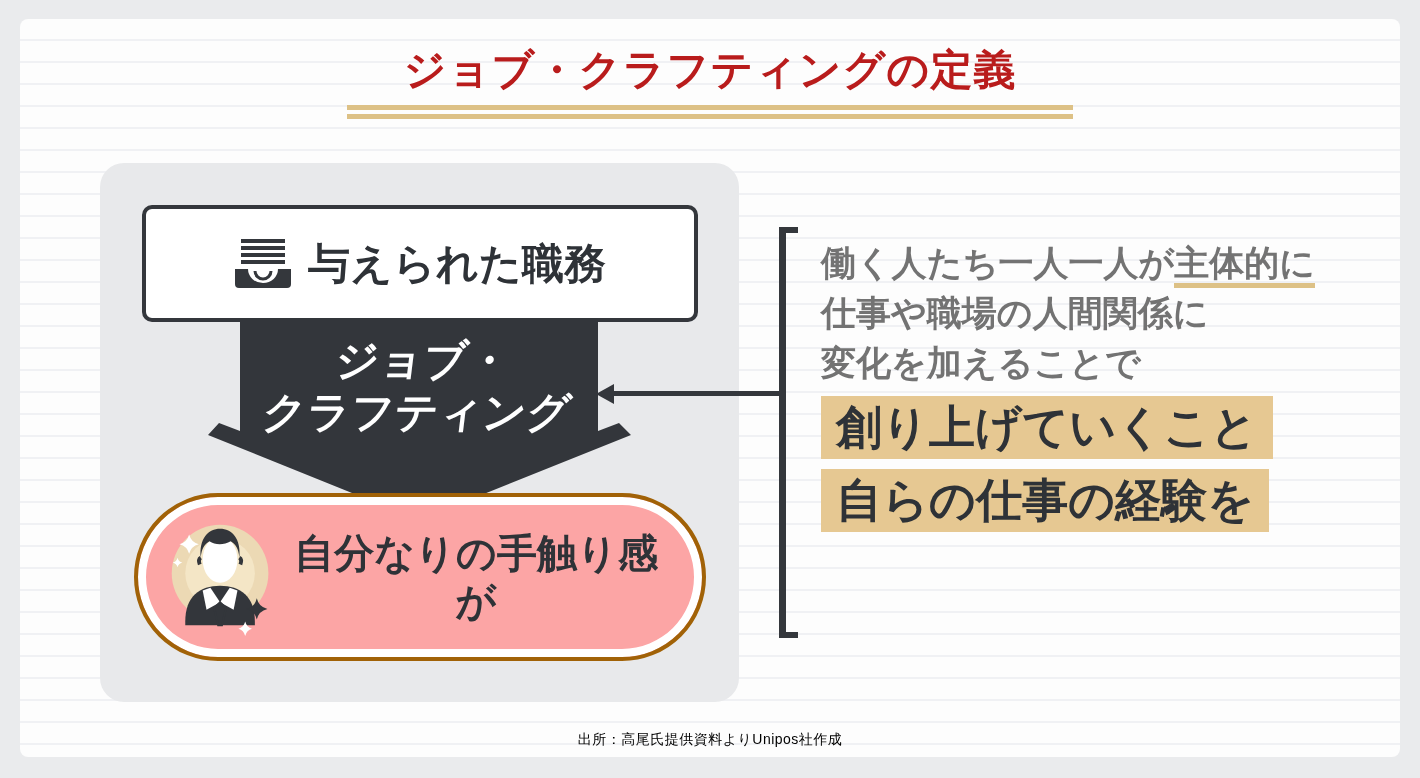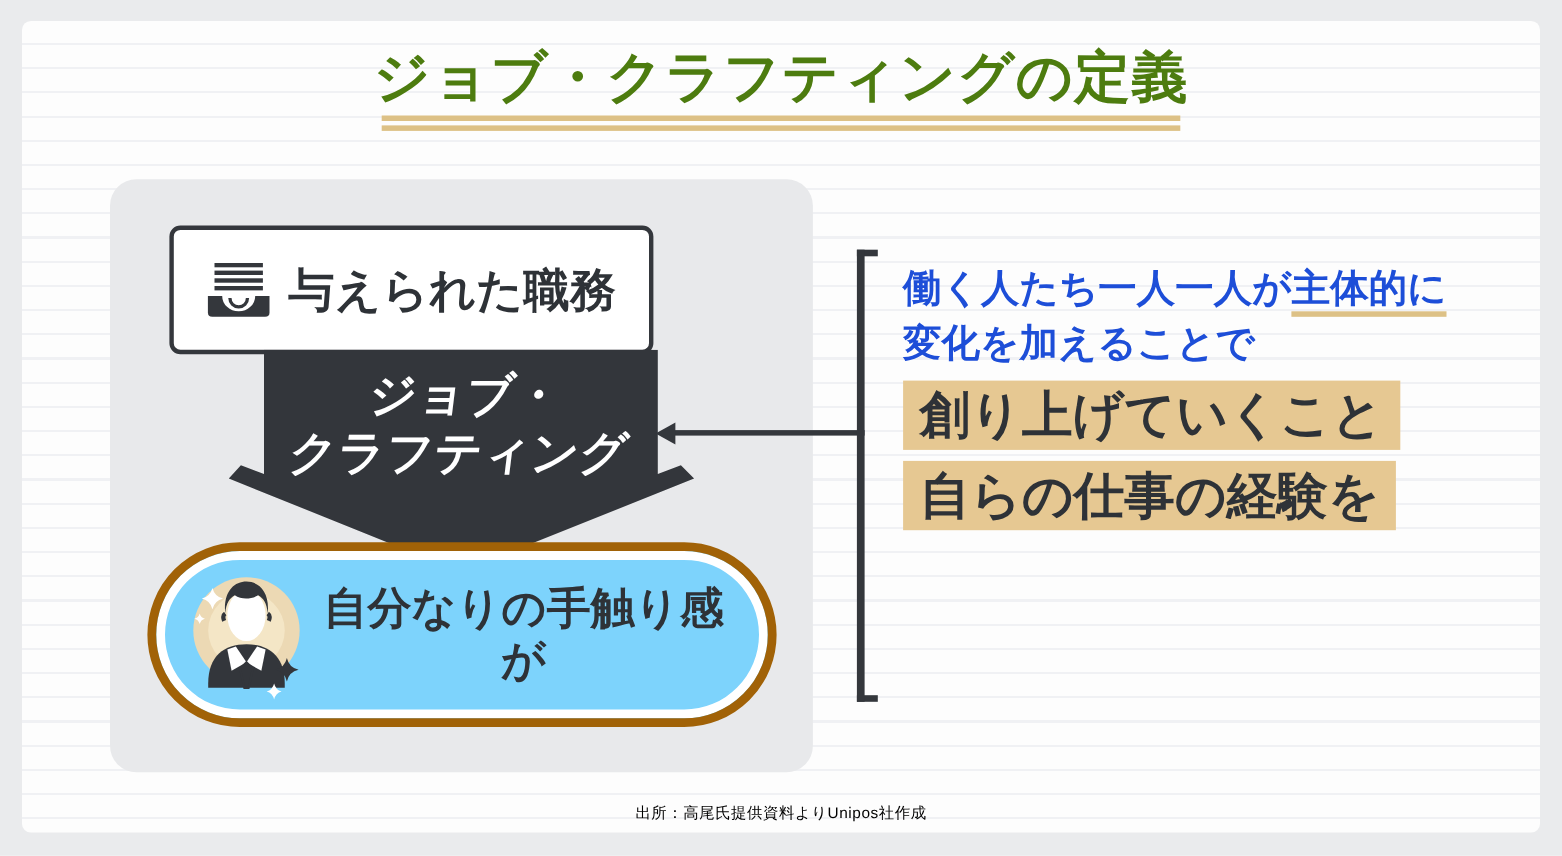--- a/index.html
+++ b/index.html
@@ -15,52 +15,52 @@
   .card {
     position: absolute; left: 20px; top: 19px; width: 1380px; height: 738px;
     background: #fdfdfd;
     background-image: repeating-linear-gradient(to bottom, transparent 0px, transparent 20px, #f0f1f4 20px, #f0f1f4 22px);
     border-radius: 8px;
   }
 
   
   .title-wrap { position: absolute; left: 20px; top: 40px; width: 1380px; text-align: center; }
   .title {
-    font-size: 51px; font-weight: 800; color: #4d7c0f; letter-spacing: 1px; line-height: 60px;
+    font-size: 42px; font-weight: 800; color: #b91c1c; letter-spacing: 1px; line-height: 60px;
   }
   .title-underline { width: 726px; margin: 5px auto 0 auto; }
   .title-underline .bar { height: 5px; background: #ddc186; }
   .title-underline .bar + .bar { margin-top: 4px; }
 
   
   .panel {
     position: absolute; left: 100px; top: 163px; width: 639px; height: 539px;
     background: #e8e9eb; border-radius: 24px;
   }
 
   
   .given-box {
-    position: absolute; left: 142px; top: 205px; width: 440px; height: 117px;
+    position: absolute; left: 142px; top: 205px; width: 556px; height: 117px;
     background: #ffffff; border: 4px solid #34373c; border-radius: 10px;
-    display: flex; align-items: center; justify-content: center; gap: 16px; margin-left: 12px;
+    display: flex; align-items: center; justify-content: center; gap: 16px;
   }
   .given-label { font-size: 42px; font-weight: 800; color: #2e3237; }
 
   
   .big-arrow-svg { position: absolute; left: 205px; top: 318px; width: 430px; height: 204px; }
   .arrow-label {
     position: absolute; left: 250px; top: 334px; width: 340px; text-align: center;
     color: #ffffff; font-size: 43px; line-height: 52px; font-weight: 800;
     transform: skewX(-7deg);
   }
 
   
   .pill {
     position: absolute; left: 134px; top: 493px; width: 572px; height: 168px;
-    background: #7dd3fc; border: 8px solid #a16207; border-radius: 90px;
+    background: #fca5a5; border: 4px solid #a16207; border-radius: 90px;
     box-shadow: inset 0 0 0 8px #ffffff;
     display: flex; align-items: center; padding: 0 30px 0 26px;
   }
   .pill-icon { width: 116px; height: 128px; flex: 0 0 auto; }
   .pill-text {
     flex: 1 1 auto; text-align: center;
     font-size: 40px; line-height: 48px; font-weight: 800; color: #2e3237;
   }
 
   
@@ -72,21 +72,21 @@
   }
 
   
   .bracket {
     position: absolute; left: 779px; top: 227px; width: 19px; height: 411px;
     border-left: 7px solid #34373c; border-top: 6px solid #34373c; border-bottom: 6px solid #34373c;
   }
 
   
   .definition { position: absolute; left: 821px; top: 238px; width: 560px; }
-  .def-line { font-size: 35px; line-height: 50px; font-weight: 700; color: #1d4ed8; white-space: nowrap; }
+  .def-line { font-size: 35px; line-height: 50px; font-weight: 700; color: #737373; white-space: nowrap; }
   .def-underline { border-bottom: 5px solid #ddc186; padding-bottom: 1px; }
   .def-highlights { margin-top: 8px; }
   .hl-line {
     display: inline-block; background: #e6c892; color: #2e3237;
     font-size: 46px; line-height: 48px; font-weight: 800; white-space: nowrap;
     padding: 7px 15px 8px 15px; margin-bottom: 10px;
   }
   .hl-row { line-height: 0; }
 
   
@@ -161,20 +161,21 @@
     </div>
   </div>
 
   <div class="connector-line"></div>
   <div class="connector-head"></div>
 
   <div class="bracket"></div>
 
   <div class="definition">
     <div class="def-line"><span>働く人たち一人一人が</span><span class="def-underline">主体的に</span></div>
+    <div class="def-line">仕事や職場の人間関係に</div>
     <div class="def-line">変化を加えることで</div>
     <div class="def-highlights">
       <div class="hl-row"><span class="hl-line">創り上げていくこと</span></div>
       <div class="hl-row"><span class="hl-line">自らの仕事の経験を</span></div>
     </div>
   </div>
 
   <div class="source">出所：高尾氏提供資料よりUnipos社作成</div>
 
 </div>

